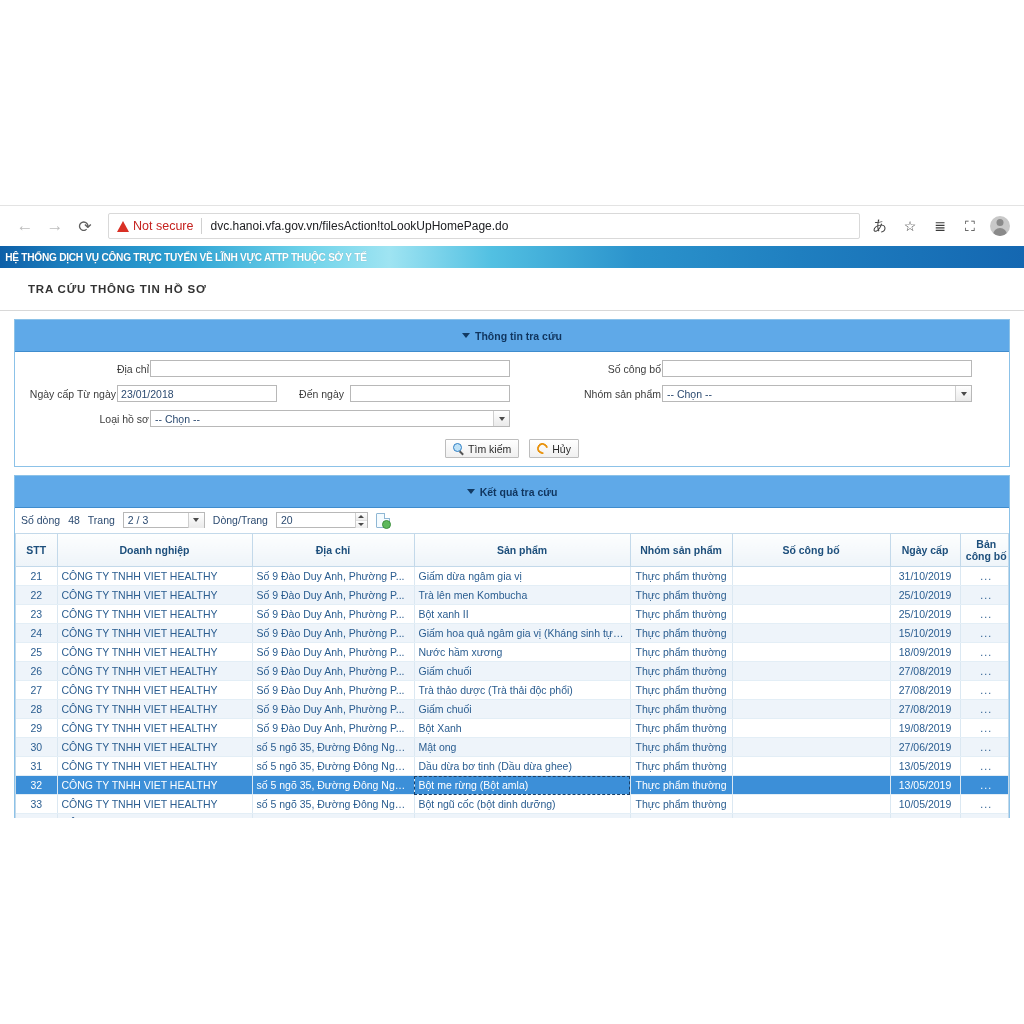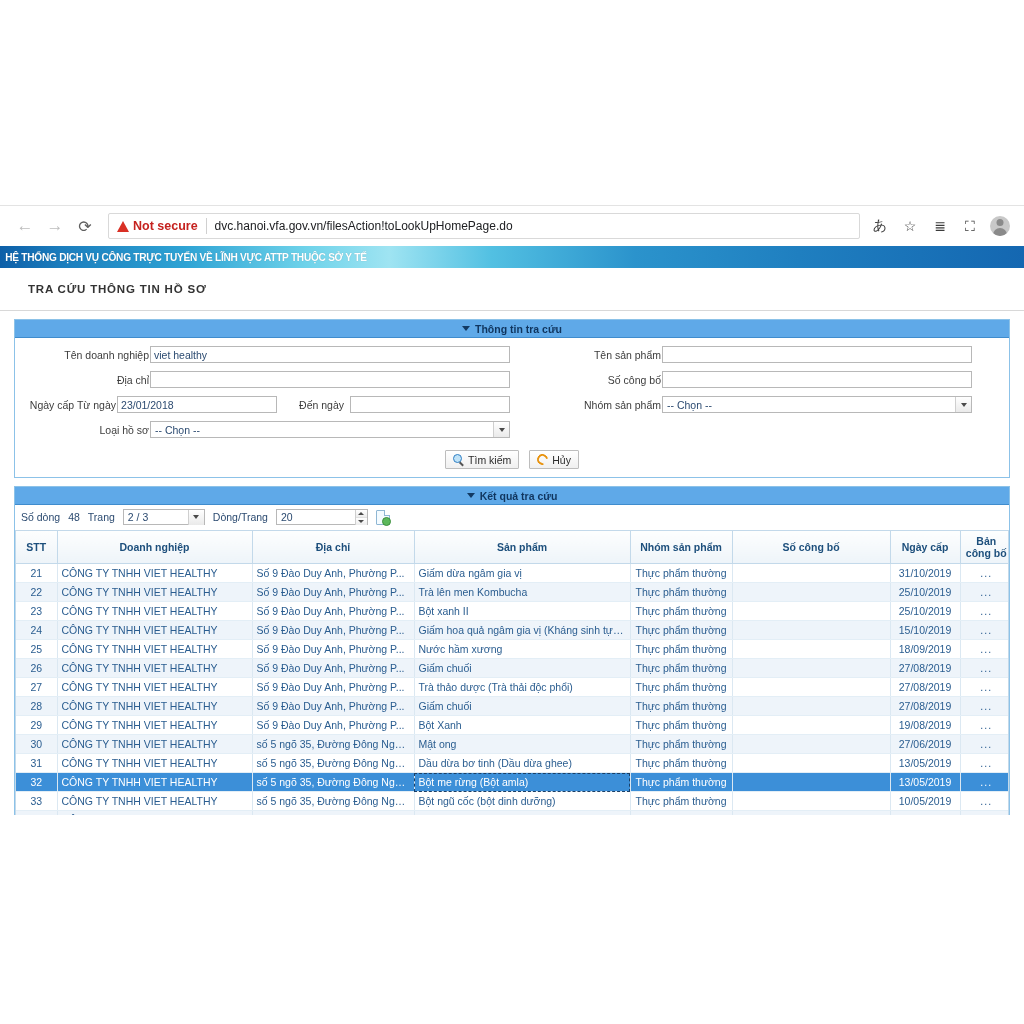--- a/index.html
+++ b/index.html
@@ -50,21 +50,20 @@
     border-radius: 2px;
     display: flex; align-items: center;
     padding: 0 8px;
     min-width: 0;
   }
   .notsecure {
     display: flex; align-items: center; gap: 4px;
     color: #c5221f;
     font-size: 12.5px;
     white-space: nowrap;
-    font-weight: bold;
   }
   .warn-tri {
     display: inline-block;
     width: 0; height: 0;
     border-left: 6px solid transparent;
     border-right: 6px solid transparent;
     border-bottom: 11px solid #d93025;
     position: relative;
   }
   .omni-sep {
@@ -142,21 +141,21 @@
   }
 
   
   .content {
     padding: 8px 14px 0 14px;
     background: #ffffff;
   }
 
   .panel { border: 1px solid #8cc2e8; background: #ffffff; margin-bottom: 8px; }
   .panel-head {
-    height: 18px;
+    height: 32px;
     background: #5fa9e8;
     border-bottom: 1px solid #3f8ccd;
     display: flex; align-items: center; justify-content: center;
     color: #10355e;
     font-size: 10.5px;
     font-weight: bold;
   }
   .panel-head .caret {
     display: inline-block;
     width: 0; height: 0;
@@ -422,30 +421,20 @@
 
   <div class="content">
 
     <div class="panel">
       <div class="panel-head">
         <span class="caret"></span>
         <span>Thông tin tra cứu</span>
       </div>
       <div class="panel-body">
 
-        <div class="frow">
-          <div class="fcol left">
-            <span class="flabel">Tên doanh nghiệp</span>
-            <input class="finput w-main" type="text" value="viet healthy" style="">
-          </div>
-          <div class="fcol right">
-            <span class="flabel" style="width:152px">Tên sản phẩm</span>
-            <input class="finput" style="width: 310px;" type="text" value="">
-          </div>
-        </div>
 
         <div class="frow">
           <div class="fcol left">
             <span class="flabel">Địa chỉ</span>
             <input class="finput w-main" type="text" value="" style="">
           </div>
           <div class="fcol right">
             <span class="flabel" style="width:152px">Số công bố</span>
             <input class="finput" style="width: 310px;" type="text" value="">
           </div>

